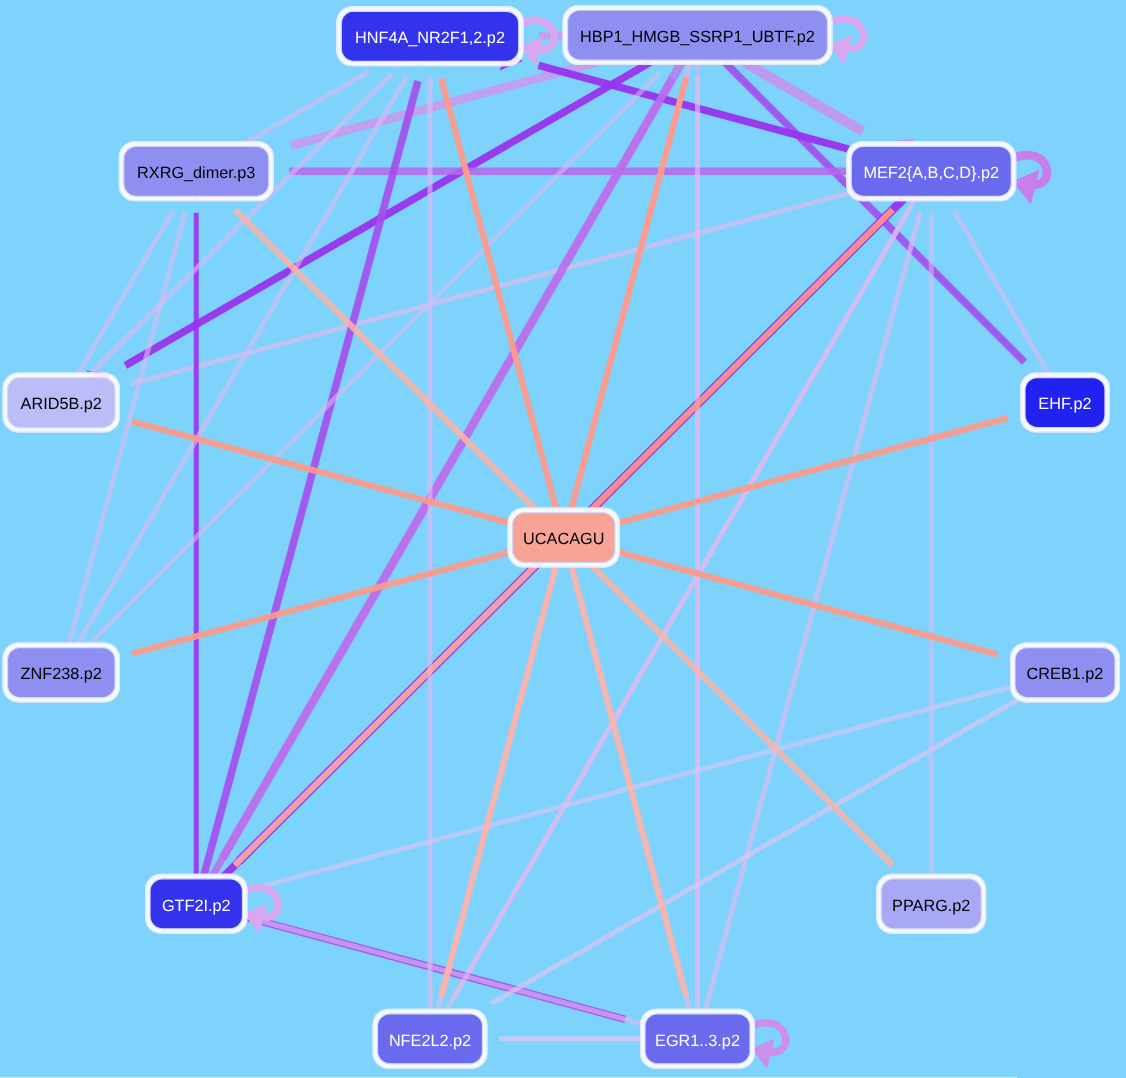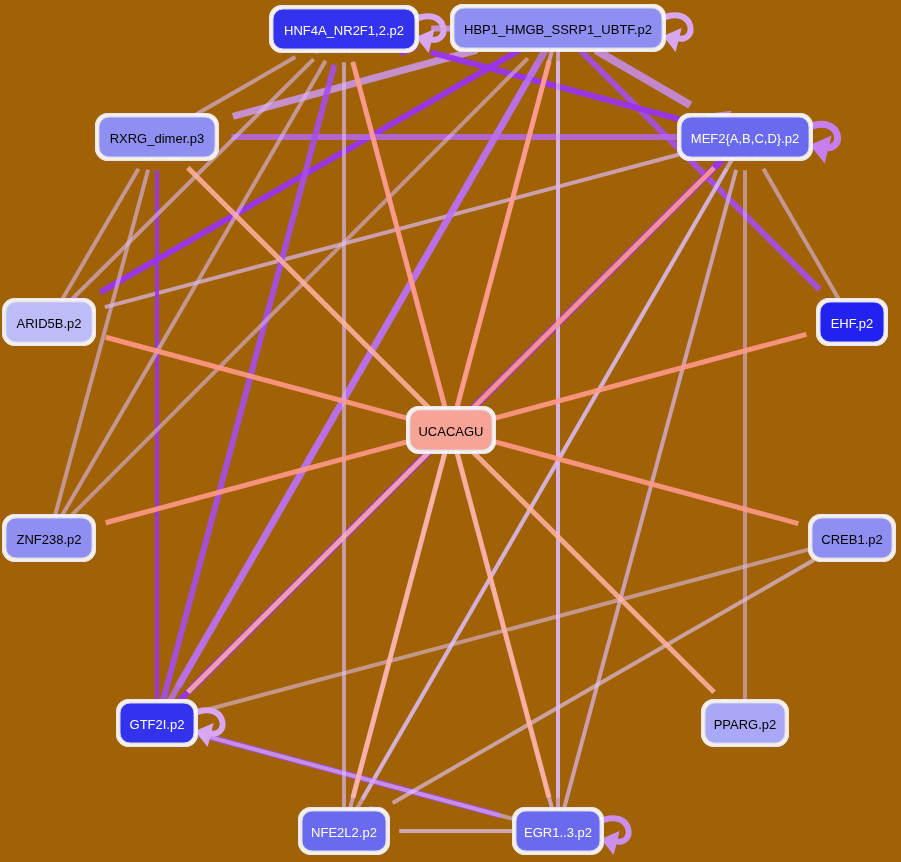--- a/index.html
+++ b/index.html
@@ -4,21 +4,21 @@
 <style>
   html, body {
     margin: 0;
     padding: 0;
     background: #ffffff;
   }
   #graph-root {
     position: relative;
     width: 901px;
     height: 862px;
-    background: #a16207;
+    background: #7dd3fc;
     font-family: "Liberation Sans", sans-serif;
     overflow: hidden;
   }
   svg#graph-canvas {
     position: absolute;
     left: 0;
     top: 0;
     width: 901px;
     height: 862px;
     display: block;

